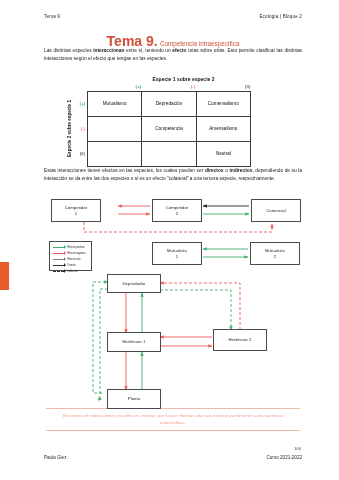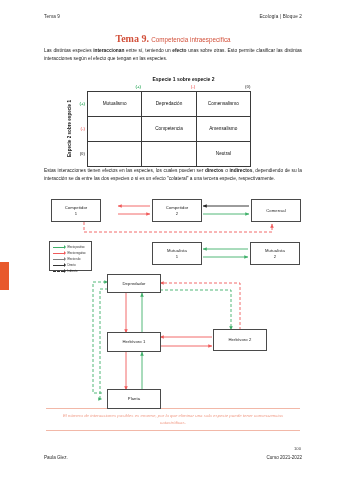--- a/index.html
+++ b/index.html
@@ -33,21 +33,21 @@
 
   
   .title {
     position: absolute; left: 44px; top: 33px;
     width: 258px; text-align: center;
     color: #d2503a;
     font-size: 8px;
     white-space: nowrap;
   }
   .title .t-sm { font-size: 6.3px; }
-  .title .t-big { font-size: 10px; font-weight: bold; font-family: Liberation Serif, serif; }
+  .title .t-big { font-size: 14px; font-weight: bold; }
 
   
   .para {
     position: absolute; left: 44px;
     width: 258px;
     font-size: 4.8px; line-height: 7.6px;
     color: #1c1c1c; text-align: justify;
   }
   .para b { font-weight: bold; }
   #p1 { top: 47px; }

